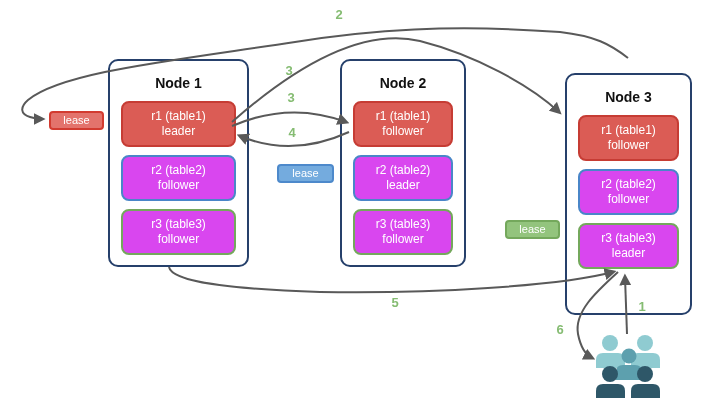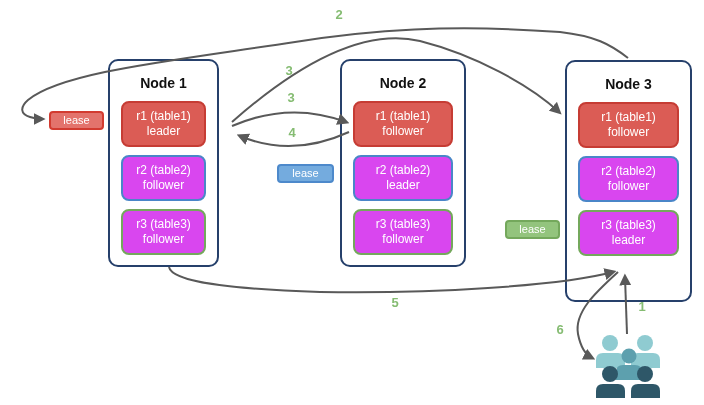--- a/index.html
+++ b/index.html
@@ -4,26 +4,26 @@
 <style>
   html,body { margin:0; padding:0; background:#ffffff; }
   .stage {
     position:relative; width:704px; height:405px; background:#ffffff;
     font-family:"Liberation Sans","DejaVu Sans",sans-serif; overflow:hidden;
   }
   * { box-sizing:border-box; }
 
   
   .node {
-    position:absolute; width:111px; height:208px; background:#ffffff;
+    position:absolute; width:141px; height:208px; background:#ffffff;
     border:2px solid #26406B; border-radius:10px; padding:0 11px; z-index:2;
   }
   .node-1 { left:108px; top:59px; }
   .node-2 { left:340px; top:59px; width:126px; }
-  .node-3 { left:565px; top:60px; width:127px; height:242px; }
+  .node-3 { left:565px; top:73px; width:127px; height:242px; }
   .node-title {
     text-align:center; font-weight:bold; font-size:14px; color:#111111;
     margin:14px 0 10px 0;
   }
   .replica {
     height:46px; margin-bottom:8px; border-radius:8px; border:2px solid;
     color:#ffffff; font-size:12px; line-height:15px; text-align:center;
     display:flex; flex-direction:column; justify-content:center;
   }
   .rep-red   { background:#DB5C55; border-color:#C63C34; }

